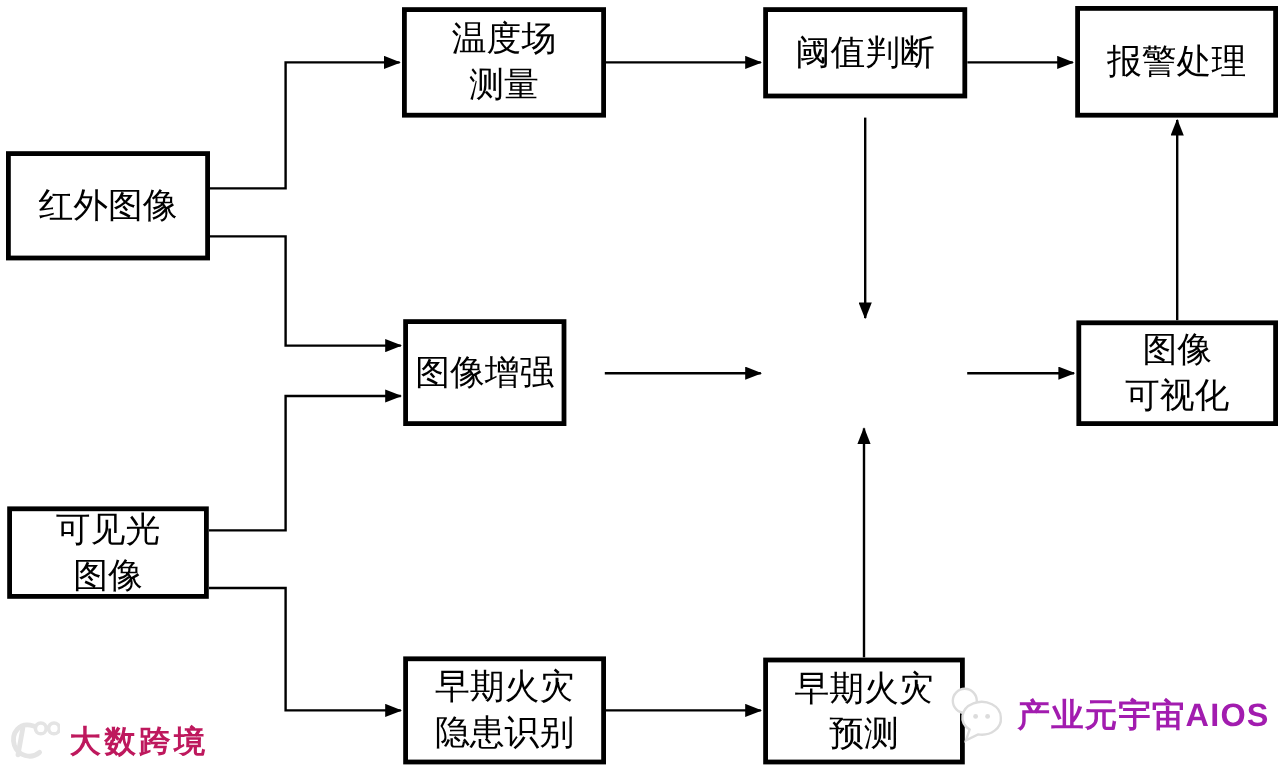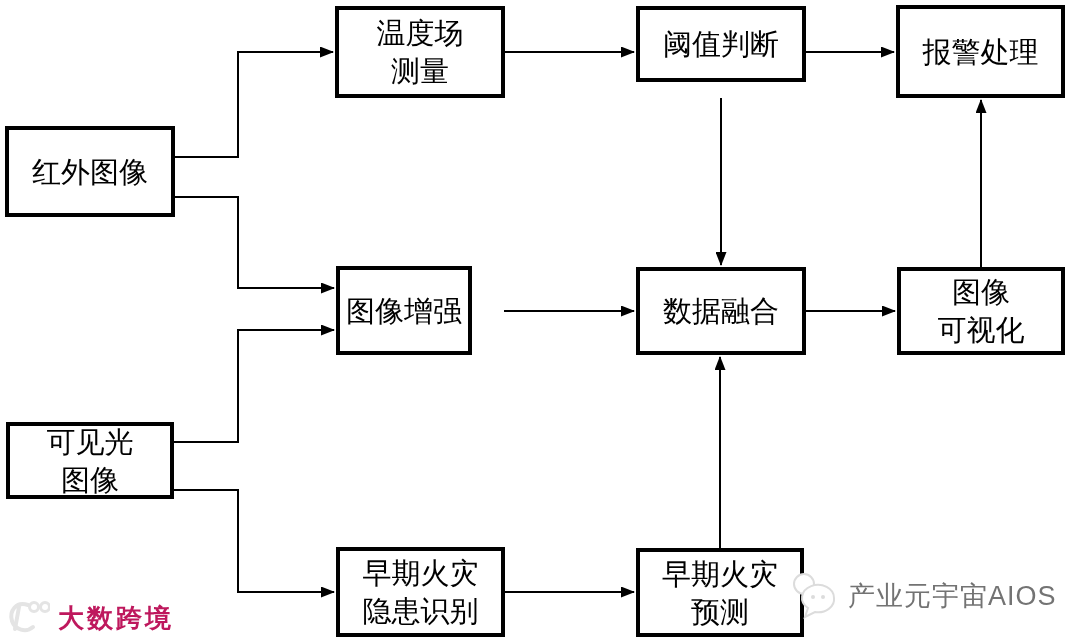--- a/index.html
+++ b/index.html
@@ -29,21 +29,21 @@
     z-index:3;
     font-family:"Liberation Sans","DejaVu Sans",sans-serif;
     user-select:none;
   }
   .wm-left{left:6px;top:599px;gap:8px;}
   .wm-left .wm-text{
     font-size:26px;font-weight:700;letter-spacing:3px;color:#be185d;
   }
   .wm-right{left:790px;top:572px;gap:6px;}
   .wm-right .wm-text{
-    font-size:27px;font-weight:400;letter-spacing:1px;color:#737373;
+    font-size:27px;font-weight:700;letter-spacing:1px;color:#a21caf;
   }
 </style>
 </head>
 <body>
 
 <div id="stage">
 
   <svg id="wires" width="1068" height="643" viewBox="0 0 1068 643">
     <defs>
       <marker id="arrow" viewBox="0 0 14 11" refX="13" refY="5.5" markerWidth="14" markerHeight="11" markerUnits="userSpaceOnUse" orient="auto">
@@ -73,21 +73,20 @@
 
   <div class="node" style="left:335px;top:6px;width:170px;height:92px">温度场
 测量</div>
 
   <div class="node" style="left:636px;top:6px;width:170px;height:76px">阈值判断</div>
 
   <div class="node" style="left:896px;top:5px;width:169px;height:93px">报警处理</div>
 
   <div class="node" style="left:336px;top:266px;width:136px;height:89px">图像增强</div>
 
-  <div class="node" style="left:636px;top:267px;width:170px;height:88px">数据融合</div>
 
   <div class="node" style="left:897px;top:267px;width:168px;height:88px">图像
 可视化</div>
 
   <div class="node" style="left:336px;top:547px;width:169px;height:90px">早期火灾
 隐患识别</div>
 
   <div class="node" style="left:636px;top:548px;width:168px;height:89px">早期火灾
 预测</div>
 

